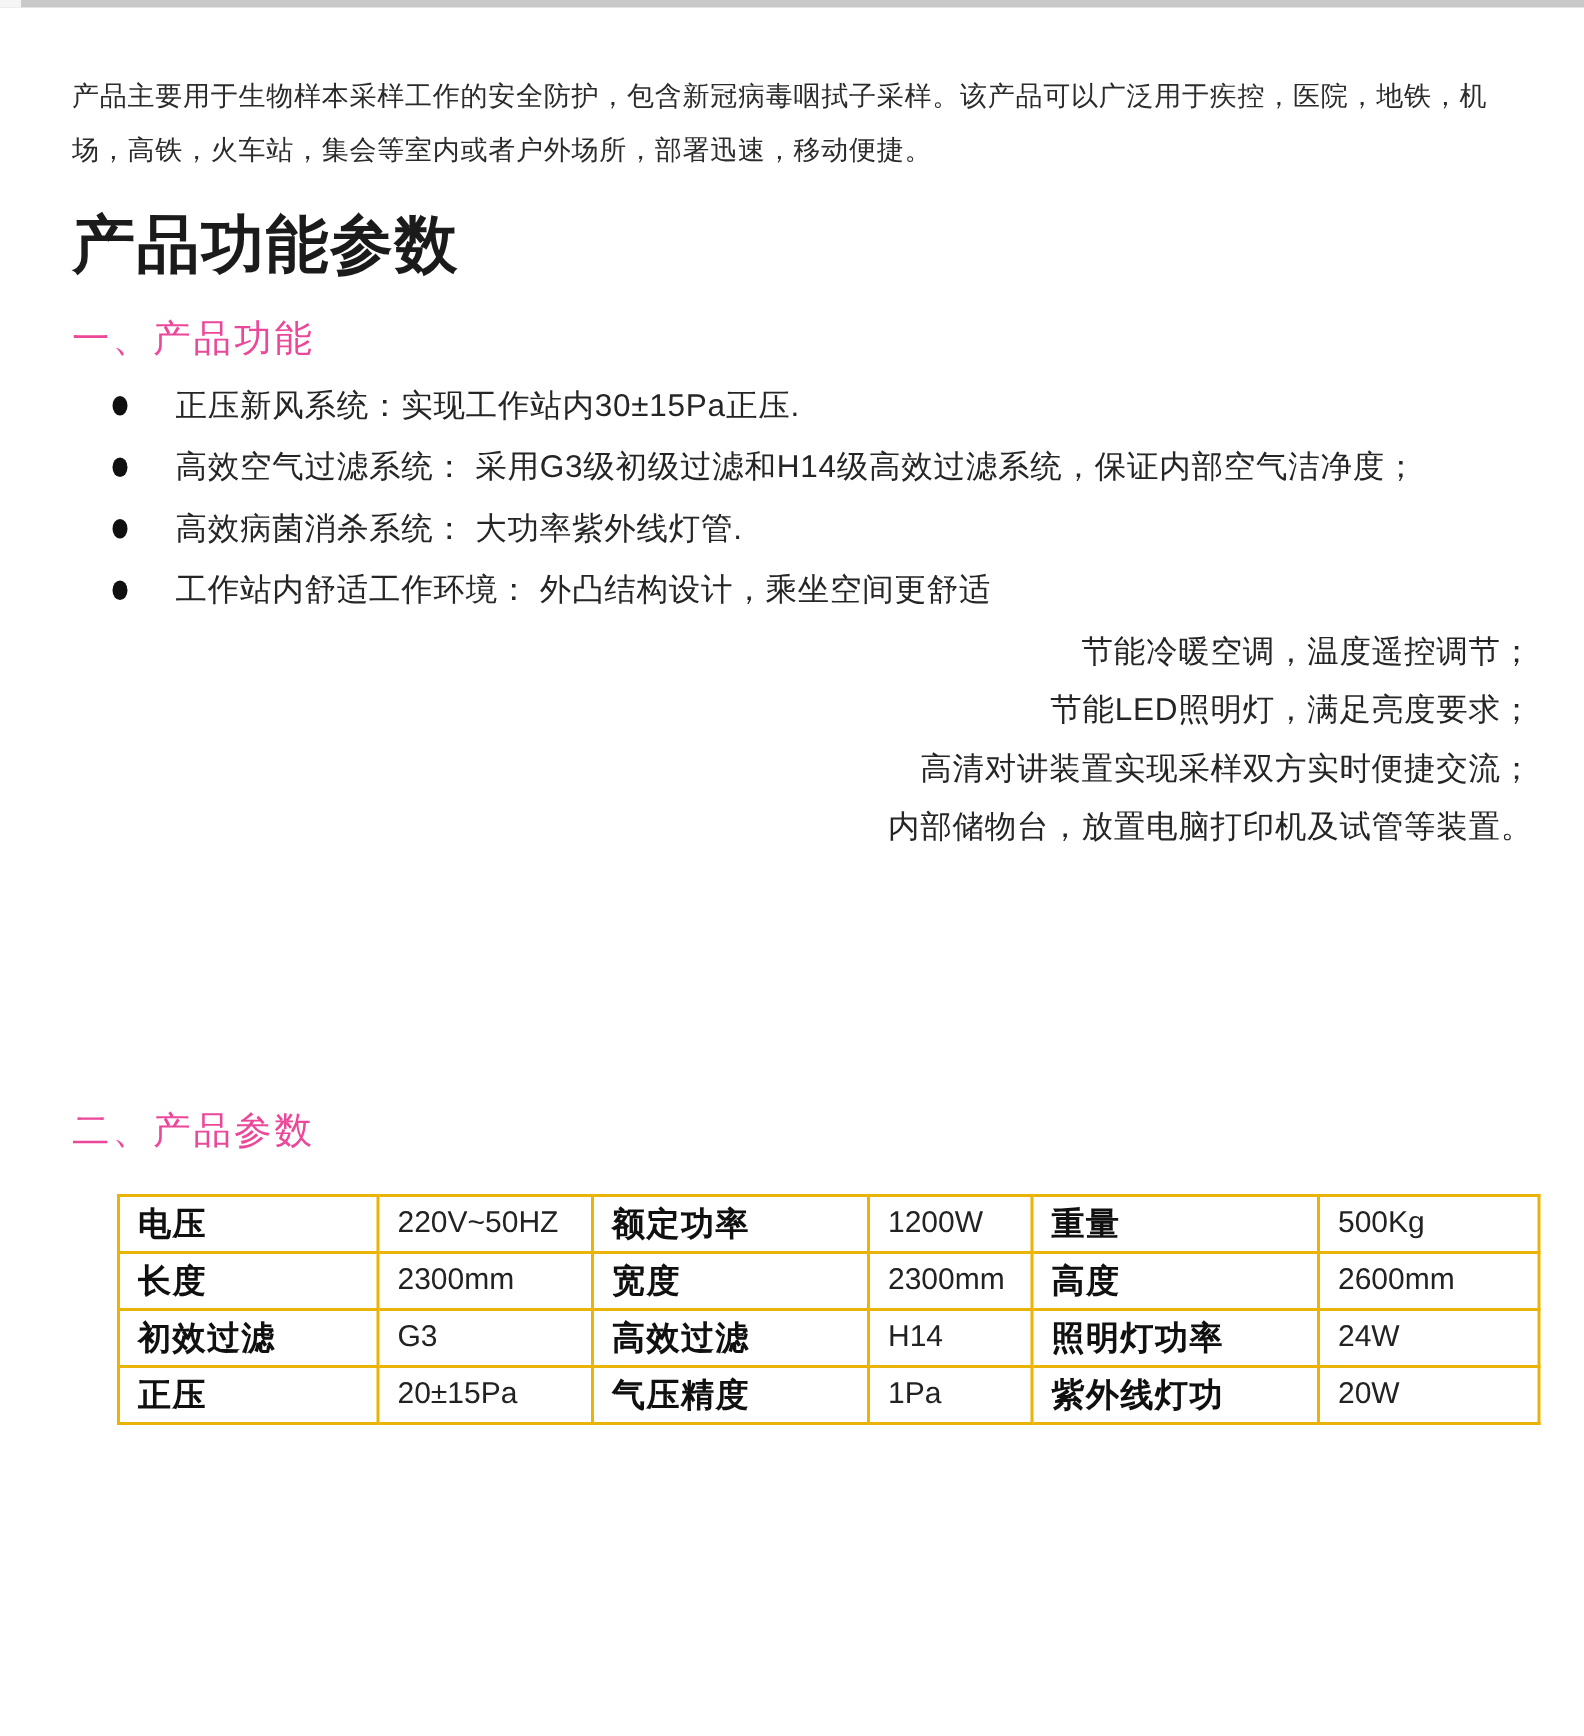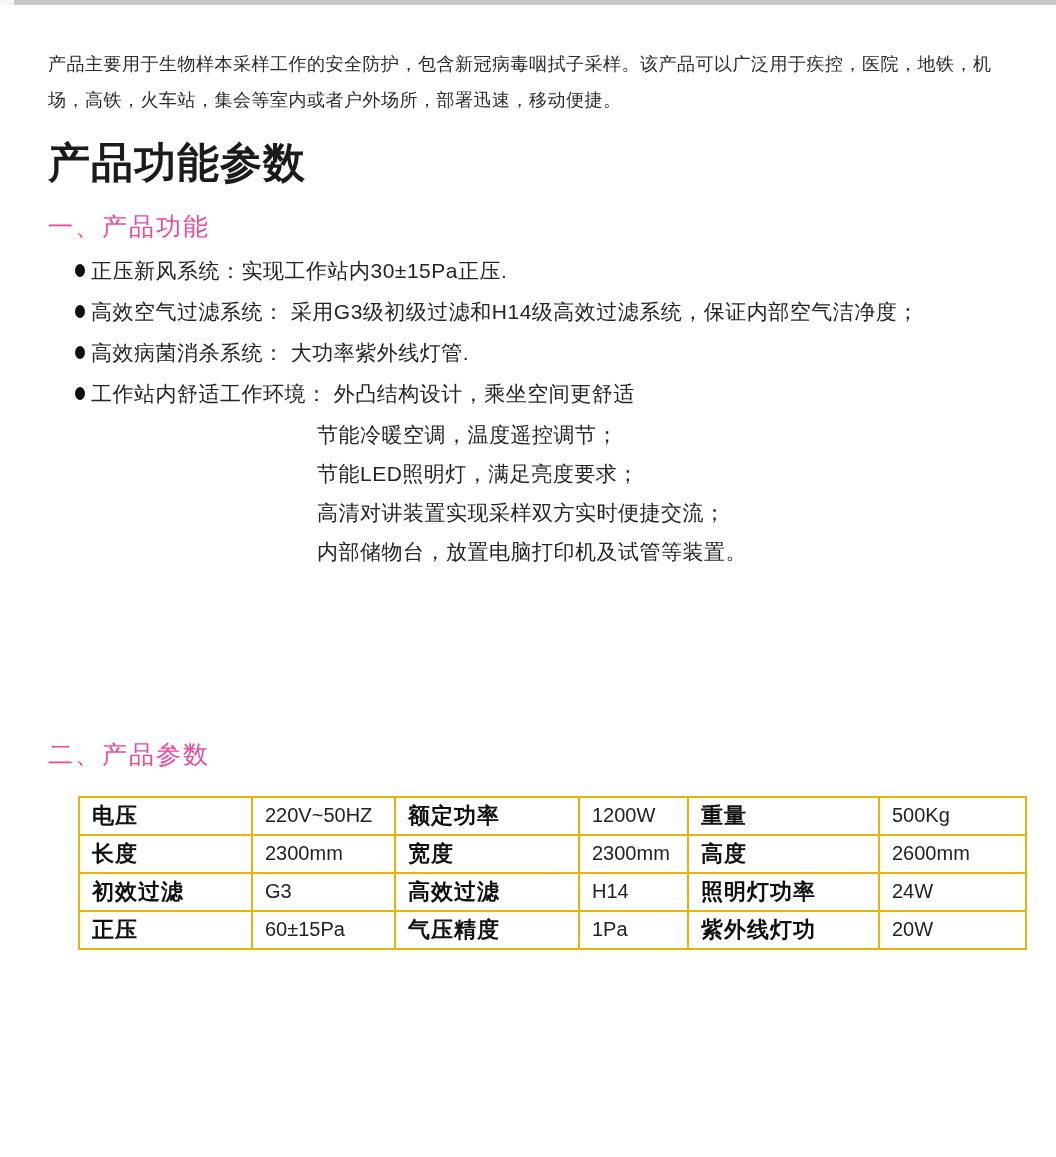--- a/index.html
+++ b/index.html
@@ -51,41 +51,42 @@
   .sec-heading.sec2{margin-top:174px;}
 
   ul.bullets{
     margin:16px 0 0 0;
     padding:0 0 0 27px;
     list-style:none;
   }
   ul.bullets li{
     display:flex;
     align-items:center;
-    gap:6px;
+    gap:32px;
     font-size:21px;
     line-height:26px;
     margin-bottom:15px;
     color:#252525;
     letter-spacing:0.5px;
   }
   .dot{
     flex:0 0 auto;
     width:10px;height:13px;
     border-radius:50%;
     background:#101010;
   }
 
   .details{margin:8px 0 0 269px;}
   .details .detail{
     font-size:21px;
     line-height:26px;
     margin-bottom:13px;
     color:#252525;
     letter-spacing:0.5px;
+    text-align:right;
   }
 
   table.params{
     margin:26px 0 0 30px;
     width:947px;
     border-collapse:collapse;
     table-layout:fixed;
   }
   table.params td{
     border:2px solid #eab308;
@@ -180,21 +181,21 @@
       <tr>
         <td class="lbl">初效过滤</td>
         <td class="val">G3</td>
         <td class="lbl">高效过滤</td>
         <td class="val">H14</td>
         <td class="lbl">照明灯功率</td>
         <td class="val">24W</td>
       </tr>
       <tr>
         <td class="lbl">正压</td>
-        <td class="val">60±15Pa</td>
+        <td class="val">20±15Pa</td>
         <td class="lbl">气压精度</td>
         <td class="val">1Pa</td>
         <td class="lbl">紫外线灯功</td>
         <td class="val">20W</td>
       </tr>
     </tbody>
   </table>
 
 </main>
 

